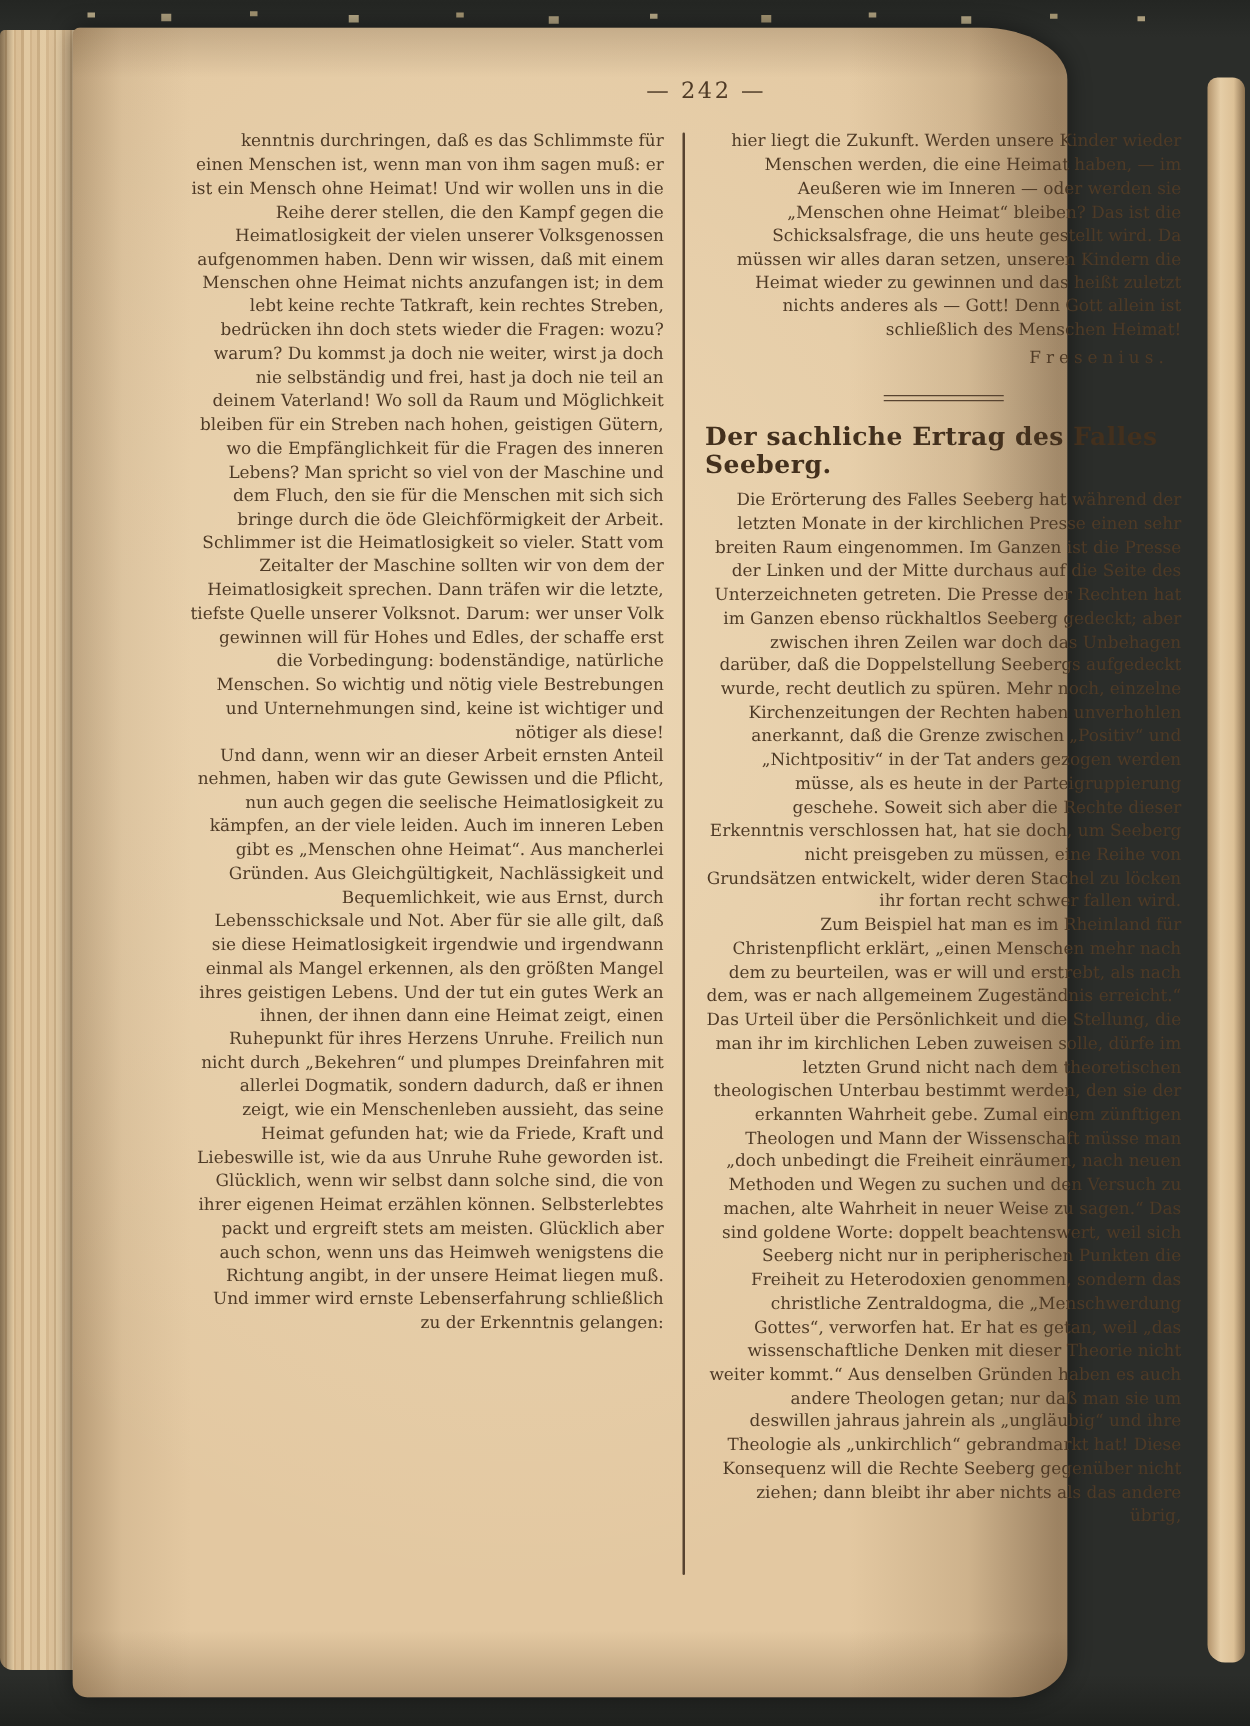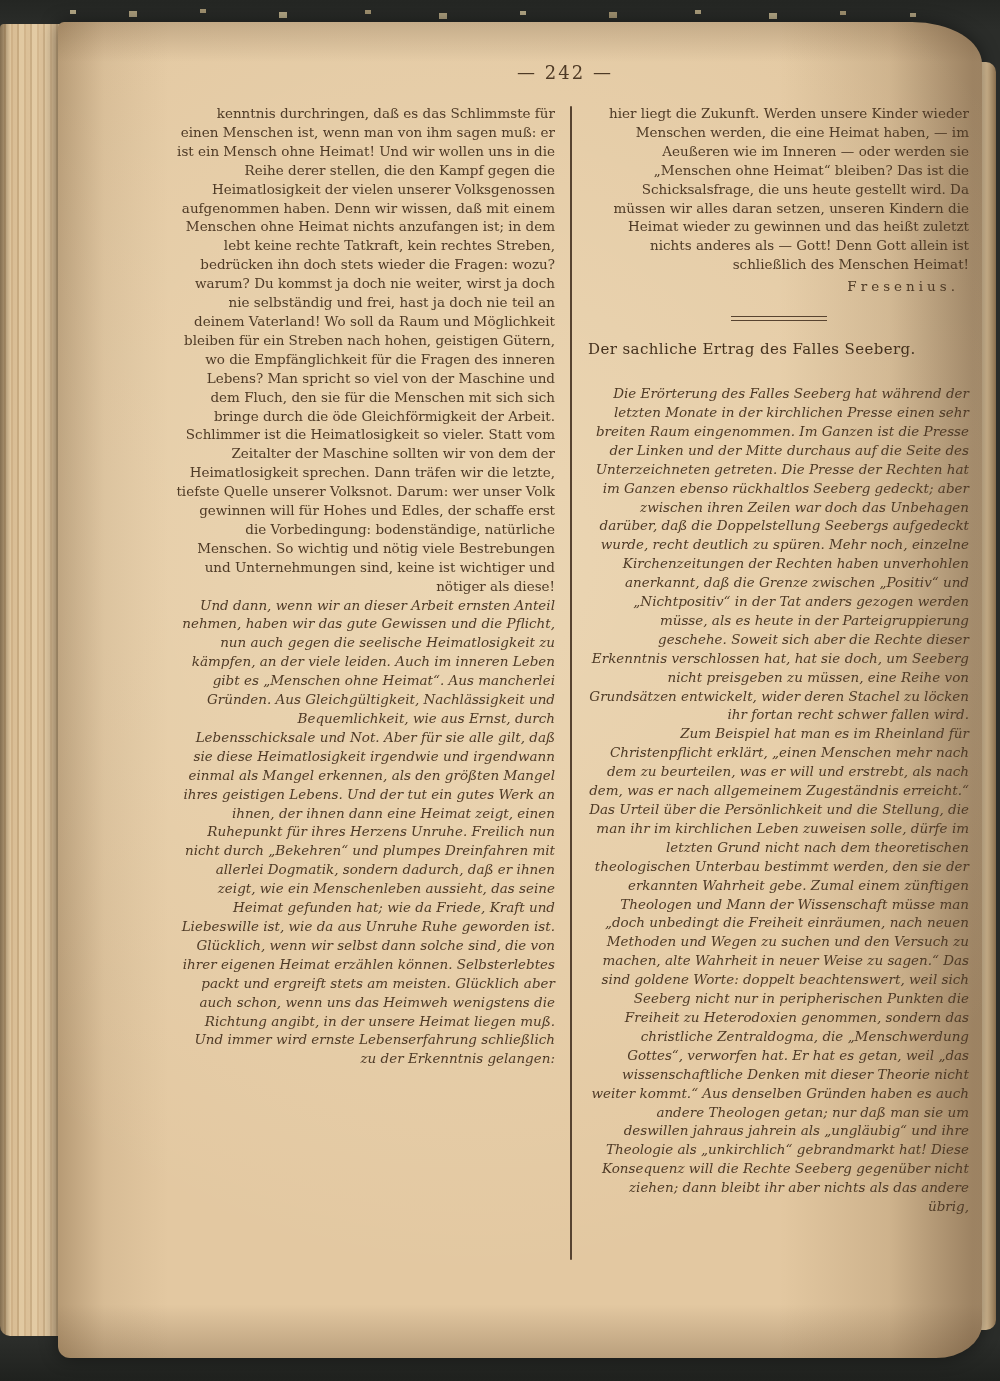--- a/index.html
+++ b/index.html
@@ -19,46 +19,46 @@
   .page-stack-left{position:absolute;left:0;top:24px;width:78px;height:1312px;
     background:
       linear-gradient(90deg,rgba(60,45,25,.55) 0,rgba(60,45,25,0) 14%,rgba(255,240,210,.12) 55%,rgba(90,65,40,.25) 100%),
       repeating-linear-gradient(90deg,#d9bd94 0 4px,#c6a87e 4px 6px,#e0c79f 6px 11px,#cfb187 11px 13px),
       #d5b88f;
     border-radius:4px 0 0 10px;}
   .next-page-edge{position:absolute;left:966px;top:62px;width:30px;height:1268px;
     background:linear-gradient(90deg,#b3946c 0,#e5cda6 35%,#dcc096 70%,#8a6f4e 100%);
     border-radius:8px 10px 10px 14px;}
   
-  .page{position:absolute;left:58px;top:22px;width:924px;height:1336px;
+  .page{position:absolute;left:58px;top:22px;width:796px;height:1336px;
     background:
       radial-gradient(120% 90% at 45% 40%, rgba(255,248,225,.30) 0, rgba(255,248,225,0) 60%),
       linear-gradient(90deg, rgba(110,80,45,.38) 0, rgba(110,80,45,.10) 5%, rgba(110,80,45,0) 12%,
         rgba(110,80,45,0) 78%, rgba(110,80,45,.18) 90%, rgba(80,55,30,.48) 99%),
       linear-gradient(180deg, rgba(90,65,40,.25) 0, rgba(90,65,40,0) 3%,
         rgba(90,65,40,0) 96%, rgba(90,65,40,.30) 100%),
       #e3c8a1;
     border-radius:6px 70px 46px 12px / 6px 42px 34px 12px;
     box-shadow:0 0 18px rgba(0,0,0,.45);}
   
   .page-number{position:absolute;left:110px;top:40px;width:794px;text-align:center;
     font-size:18px;letter-spacing:2px;color:#4e3a26;}
-  .text-block{position:absolute;left:118px;top:82px;width:796px;height:1162px;
+  .text-block{position:absolute;left:94px;top:82px;width:796px;height:1162px;
     display:flex;align-items:stretch;overflow:hidden;color:#4e3a26;}
   .col{font-size:13.5px;line-height:18.9px;text-align:justify;hyphens:auto;-webkit-hyphens:auto;}
   .col-left{width:379px;}
   .col-right{width:381px;}
   .col-divider{width:2px;background:#574330;margin:2px 16px 6px 15px;border-radius:1px;}
   .col p{margin:0;text-align:right;}
-  .col p.indent{text-indent:1.6em;font-style:italic;}
+  .col p.indent{text-indent:1.6em;}
   .motto{font-size:12px;line-height:17px;text-align:center;margin:3px 0 !important;padding:0 14px;}
   .signature{text-align:right;letter-spacing:4px;padding-right:10px;margin-top:3px !important;}
   .article-divider{width:96px;height:3px;border-top:1.6px solid #574330;border-bottom:1.2px solid #574330;
     margin:20px auto 17px auto;}
-  .article-heading{font-size:15px;font-weight:normal;color:#43301d;margin:0 0 24px 0;
+  .article-heading{font-size:20px;font-weight:bold;color:#43301d;margin:0 0 9px 0;
     letter-spacing:.4px;text-align:left;line-height:22px;}
 </style>
 </head>
 <body>
 
 <div class="backdrop"></div>
 <div class="top-specks"></div>
 <div class="page-stack-left"></div>
 <div class="next-page-edge"></div>
 

